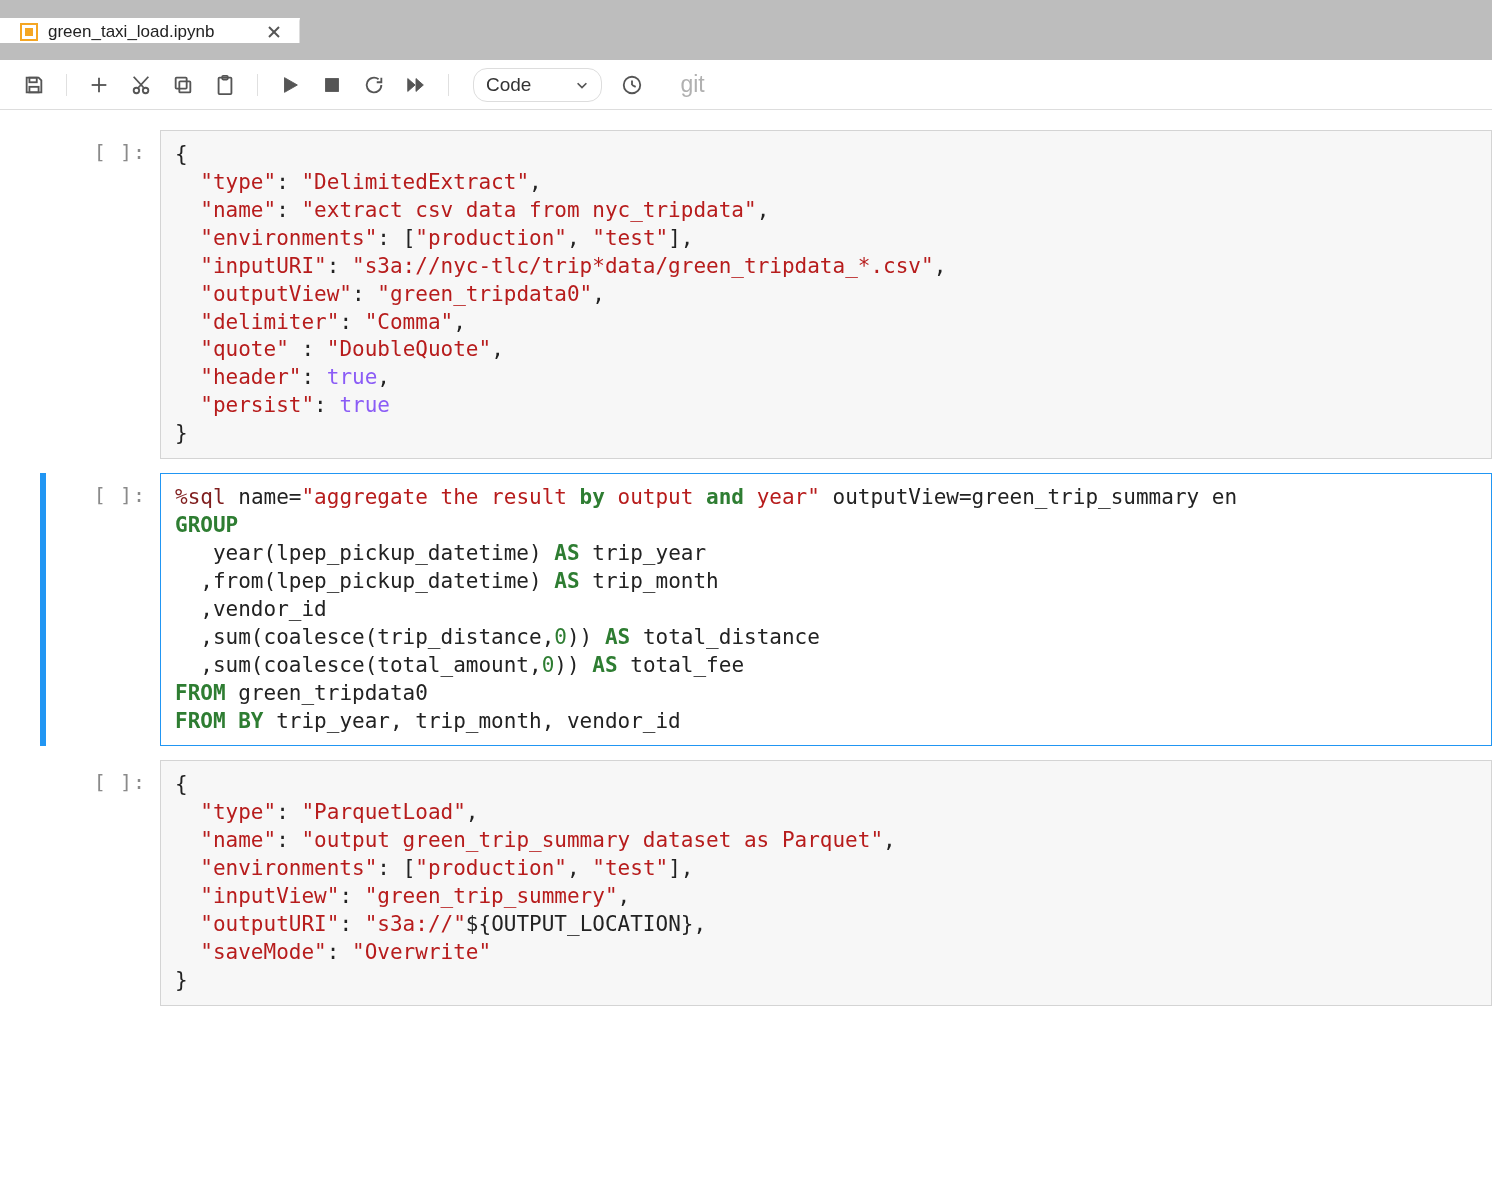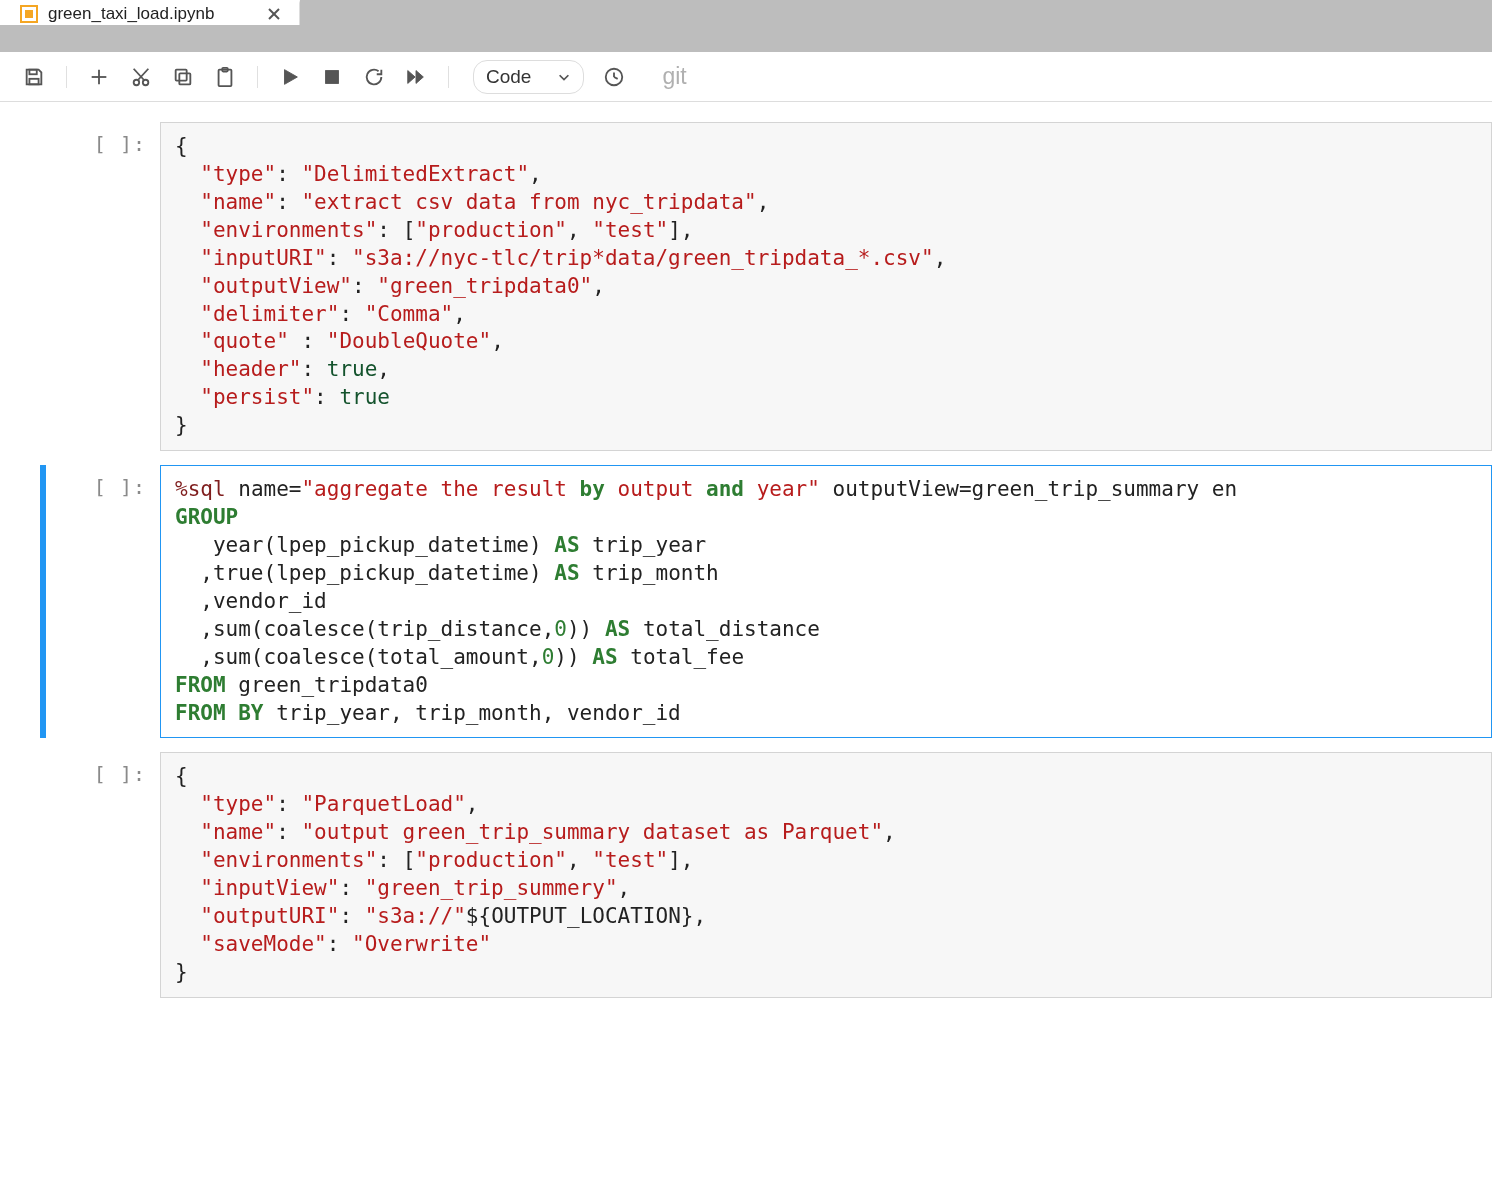--- a/index.html
+++ b/index.html
@@ -6,22 +6,22 @@
   body {
     font-family: -apple-system, BlinkMacSystemFont, "Segoe UI", Helvetica, Arial, sans-serif;
     font-size: 13px;
     color: #333;
     background: #fff;
     width: 1492px;
   }
   .tab-bar {
     display: flex;
     background: #bdbdbd;
-    height: 52px;
-    align-items: flex-start;
+    height: 60px;
+    align-items: center;
   }
   .tab {
     display: flex;
     align-items: center;
     background: #fff;
     border-top: 3px solid #fff;
     padding: 0 14px 0 20px;
     gap: 10px;
     min-width: 300px;
     border-right: 1px solid #ddd;
@@ -34,21 +34,21 @@
     align-items:center;
     padding: 7px 22px;
     gap: 18px;
     border-bottom: 1px solid #ddd;
     height: 50px;
   }
   .tb-btn { width:24px; height:24px; display:inline-flex; align-items:center;justify-content:center; color:#555; cursor:pointer; }
   .tb-btn svg { width:22px; height:22px; stroke:#555; }
   .tb-sep { width:1px; height:22px; background:#e0e0e0; margin:0 2px;}
   .cell-type-select {
-    display:flex; align-items:center; gap: 26px;
+    display:flex; align-items:center; gap: 44px;
     border:1px solid #ddd; border-radius:14px;
     padding: 5px 12px; font-size:19px; color:#333;
     cursor:pointer; margin-left:4px;
   }
   .chev { width:14px; height:14px; }
   .git-label { color:#b0b0b0; font-size:23px; margin-left:18px;}
   .notebook { padding: 12px 0px 30px 0; }
   .cell {
     display:flex;
     margin: 8px 0 14px 0;
@@ -79,21 +79,21 @@
   }
   .cell.active .code-area {
     border:1px solid #2196f3;
     background:#fff;
   }
   
   .k-brace { color:#222; }
   .k-key { color:#b71c1c; }
   .k-str { color:#b71c1c; }
   .k-punct { color:#222; }
-  .k-bool { color:#14532d; }
+  .k-bool { color:#8b5cf6; }
   .k-num { color:#2e7d32; }
   .k-magic { color:#7f1d1d; font-weight:500;}
   .k-kw { color:#2e7d32; font-weight:700; }
   .k-kw2 { color:#2e7d32; font-weight:700;margin-top:28px;}
   .k-ident { color:#222; }
 </style>
 </head>
 <body>
 
 <div class="tab-bar">
@@ -204,21 +204,21 @@
   <span class="k-key">"header"</span><span class="k-punct">:</span> <span class="k-bool">true</span><span class="k-punct">,</span>
   <span class="k-key">"persist"</span><span class="k-punct">:</span> <span class="k-bool">true</span>
 <span class="k-brace">}</span></div>
     </div>
     <div class="cell active">
       <div class="run-bar"></div>
       <div class="prompt">[ ]:</div>
       <div class="code-area"><span class="k-magic">%sql</span> <span class="k-ident">name=</span><span class="k-str">"aggregate the result </span><span class="k-kw2">by</span><span class="k-str"> output </span><span class="k-kw2">and</span><span class="k-str"> year"</span> <span class="k-ident">outputView=green_trip_summary en</span>
 <span class="k-kw">GROUP</span>
    <span class="k-ident">year(lpep_pickup_datetime)</span> <span class="k-kw">AS</span> <span class="k-ident">trip_year</span>
-  <span class="k-ident">,true(lpep_pickup_datetime)</span> <span class="k-kw">AS</span> <span class="k-ident">trip_month</span>
+  <span class="k-ident">,from(lpep_pickup_datetime)</span> <span class="k-kw">AS</span> <span class="k-ident">trip_month</span>
   <span class="k-ident">,vendor_id</span>
   <span class="k-ident">,sum(coalesce(trip_distance,</span><span class="k-num">0</span><span class="k-ident">))</span> <span class="k-kw">AS</span> <span class="k-ident">total_distance</span>
   <span class="k-ident">,sum(coalesce(total_amount,</span><span class="k-num">0</span><span class="k-ident">))</span> <span class="k-kw">AS</span> <span class="k-ident">total_fee</span>
 <span class="k-kw">FROM</span> <span class="k-ident">green_tripdata0</span>
 <span class="k-kw">FROM BY</span> <span class="k-ident">trip_year, trip_month, vendor_id</span></div>
     </div>
     <div class="cell">
       <div class="run-bar"></div>
       <div class="prompt">[ ]:</div>
       <div class="code-area"><span class="k-brace">{</span>

